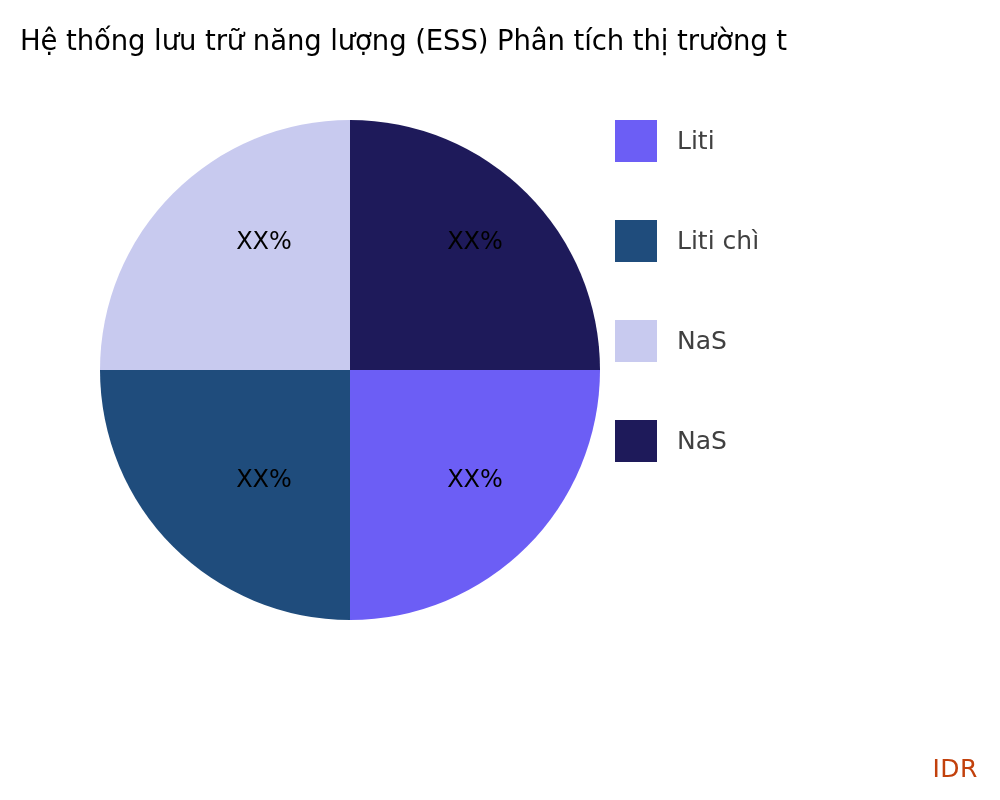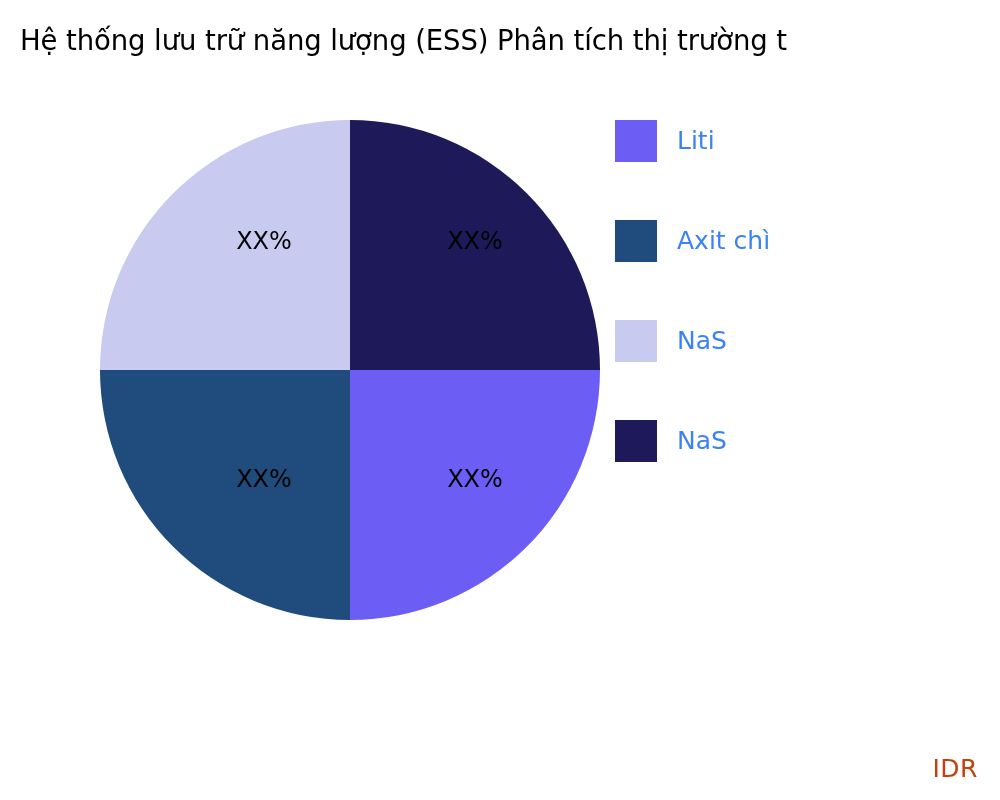--- a/index.html
+++ b/index.html
@@ -70,21 +70,21 @@
     height: 42px;
   }
 
   .legend-label {
     position: absolute;
     left: 62px;
     top: 0;
     height: 42px;
     line-height: 42px;
     font-size: 25px;
-    color: #3b82f6;
+    color: #404040;
     white-space: nowrap;
   }
 
   #watermark {
     position: absolute;
     right: 22px;
     bottom: 17px;
     font-size: 25px;
     color: #2b597f;
     letter-spacing: 0.5px;
@@ -109,21 +109,21 @@
   </svg>
 </div>
 
 <div id="legend">
   <div class="legend-item">
     <span class="legend-swatch" id="sw-0" style="background: rgb(108, 94, 245);"></span>
     <span class="legend-label">Liti</span>
   </div>
   <div class="legend-item">
     <span class="legend-swatch" id="sw-1" style="background: rgb(31, 76, 124);"></span>
-    <span class="legend-label">Axit chì</span>
+    <span class="legend-label">Liti chì</span>
   </div>
   <div class="legend-item">
     <span class="legend-swatch" id="sw-2" style="background: rgb(200, 202, 239);"></span>
     <span class="legend-label">NaS</span>
   </div>
   <div class="legend-item">
     <span class="legend-swatch" id="sw-3" style="background: rgb(30, 26, 90);"></span>
     <span class="legend-label">NaS</span>
   </div>
 </div>

